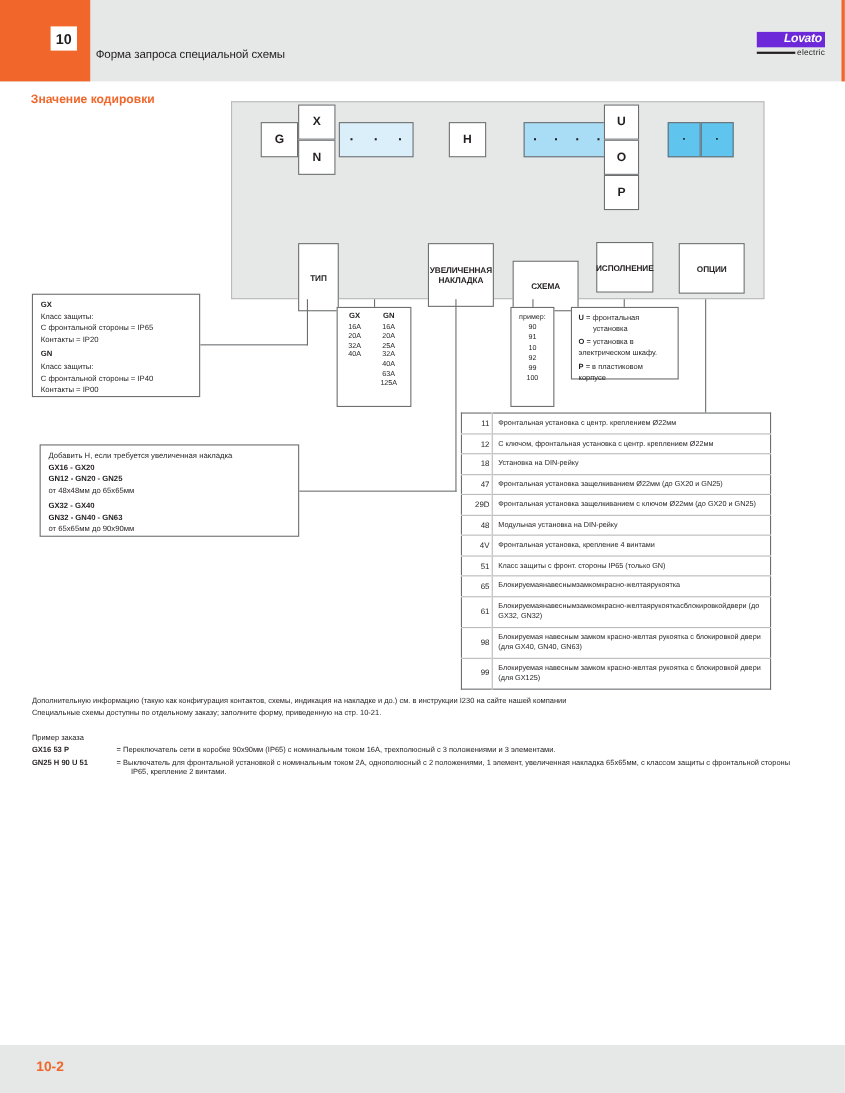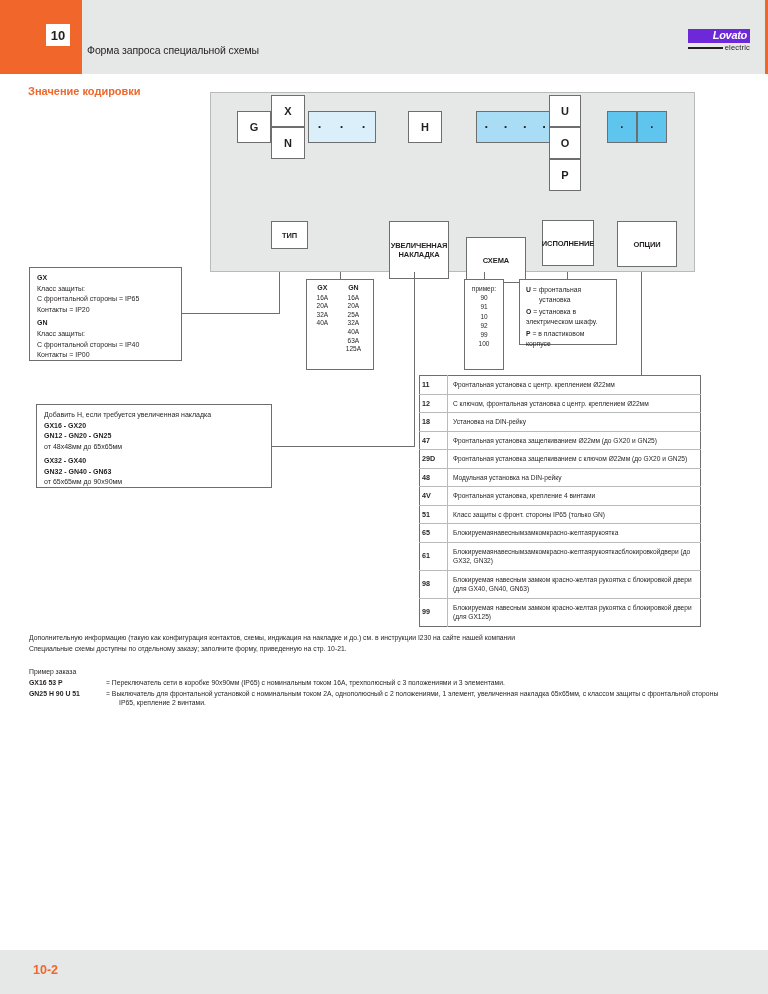--- a/index.html
+++ b/index.html
@@ -145,21 +145,21 @@
     border:1px solid #6d6e70; background:#ffffff;
     border-collapse:collapse;
   }
   #options-table tr { border-bottom:1px solid #b9babb; }
   #options-table tr:last-child { border-bottom:none; }
   #options-table td {
     font-size:6.6px; line-height:9.5px; color:#231f20;
     padding:4px 4px 4px 5px; vertical-align:middle;
   }
   #options-table td.code {
-    width:28px; text-align:left; font-weight:bold; font-size:7.2px;
+    width:28px; text-align:right; font-weight:normal; font-size:7.2px;
     border-right:1px solid #b9babb; padding:4px 2px;
   }
 
   
   #notes {
     position:absolute; left:29px; top:632px; width:700px;
     font-size:6.8px; line-height:11px; color:#231f20;
   }
   #order-title {
     position:absolute; left:29px; top:668px;
@@ -229,21 +229,21 @@
     </span>
   </div>
 
   <div class="dbox" style="left:338px; top:2px; width:32px; height:32px;">U</div>
   <div class="dbox" style="left:338px; top:34px; width:32px; height:32px;">O</div>
   <div class="dbox" style="left:338px; top:66px; width:32px; height:32px;">P</div>
 
   <div class="dbox dbox-blue" style="left:396px; top:18px; width:30px; height:32px;">·</div>
   <div class="dbox dbox-blue" style="left:426px; top:18px; width:30px; height:32px;">·</div>
 
-  <div class="lbl" style="left:60px; top:128px; width:37px; height:28px;">ТИП</div>
+  <div class="lbl" style="left:60px; top:128px; width:37px; height:62px;">ТИП</div>
   <div class="lbl" style="left:178px; top:128px; width:60px; height:58px;">УВЕЛИЧЕННАЯ НАКЛАДКА</div>
   <div class="lbl dbox-midblue" style="left:255px; top:144px; width:60px; height:46px;">СХЕМА</div>
   <div class="lbl" style="left:331px; top:127px; width:52px; height:46px;">ИСПОЛНЕНИЕ</div>
   <div class="lbl dbox-blue" style="left:406px; top:128px; width:60px; height:46px;">ОПЦИИ</div>
 </div>
 
 <div class="vline" style="left:279px; top:272px; height:42px;"></div>
 <div class="hline" style="left:182px; top:313px; width:98px;"></div>
 
 <div class="vline" style="left:340px; top:272px; height:8px;"></div>

